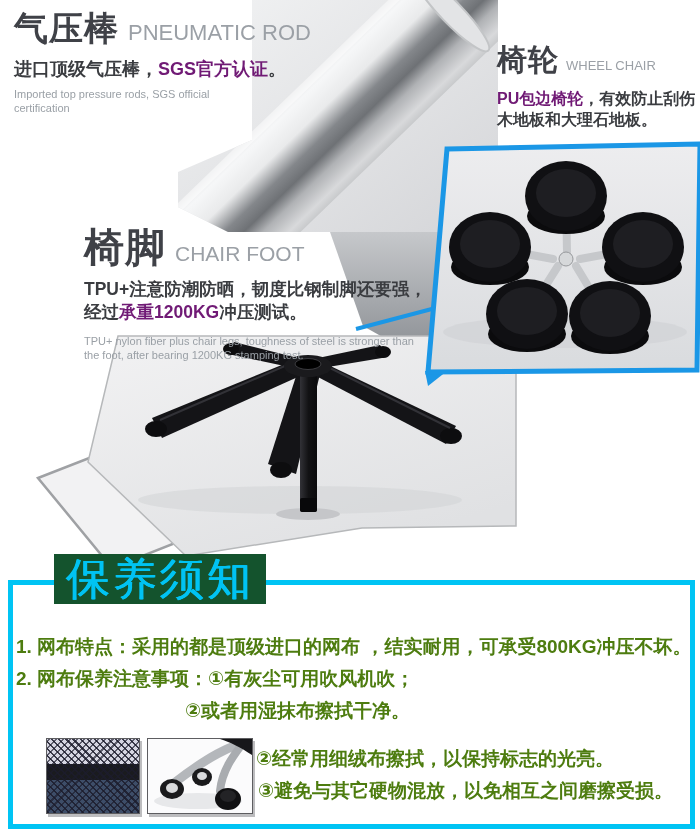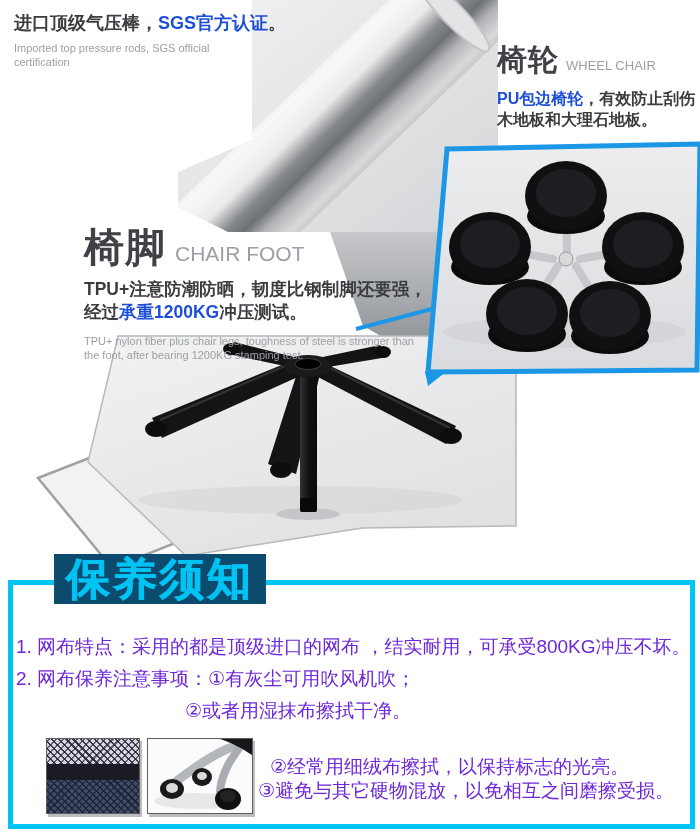--- a/index.html
+++ b/index.html
@@ -9,21 +9,21 @@
   }
   .abs{position:absolute;}
   svg{display:block;}
 
   
   .sec{position:absolute;z-index:3;}
   .t-row{white-space:nowrap;}
   .t-zh{font-weight:bold;color:#3f4147;letter-spacing:1px;}
   .t-en{color:#9ba0a6;margin-left:9px;letter-spacing:0px;}
   .sub{font-weight:bold;color:#3a3c40;margin-top:5px;}
-  .hl{color:#1d4ed8;}
+  .hl{color:#701a75;}
   .en{color:#9aa0a6;font-size:11px;line-height:13.5px;margin-top:7px;}
 
   .sec-pneumatic{left:14px;top:6px;}
   .sec-pneumatic .t-zh{font-size:34px;}
   .sec-pneumatic .t-en{font-size:22px;}
   .sec-pneumatic .sub{font-size:18px;white-space:nowrap;}
   .sec-pneumatic .en{width:225px;}
 
   .sec-wheel{left:497px;top:40px;width:208px;}
   .sec-wheel .t-zh{font-size:30px;text-align:center;}
@@ -36,26 +36,26 @@
   .sec-foot .t-en{font-size:21px;}
   .sec-foot .sub{font-size:17.5px;line-height:23px;margin-top:3px;}
   .sec-foot .en{width:330px;margin-top:11px;}
 
   
   .mt-box{
     left:8px;top:580px;width:677px;height:239px;
     border:5px solid #00c4f4;z-index:1;background:transparent;
   }
   .mt-title{
-    left:54px;top:554px;z-index:2;background:#0c4a6e;padding:0 12px;
-    font-size:44px;line-height:50px;font-weight:700;color:#00c3f3;letter-spacing:3px;
+    left:54px;top:554px;z-index:2;background:#14532d;padding:0 12px;
+    font-size:44px;line-height:50px;font-weight:400;color:#00c3f3;letter-spacing:3px;
     text-shadow:0.6px 0 #00c3f3,-0.6px 0 #00c3f3;
   }
   .mt-item{
-    z-index:2;font-size:19px;line-height:25px;color:#6d28d9;font-weight:400;
+    z-index:2;font-size:19px;line-height:25px;color:#4d7c0f;font-weight:700;
     white-space:nowrap;
   }
 
   
   .thumb{z-index:2;border:1px solid #5d5d60;box-shadow:2px 3px 0 rgba(90,90,95,.4);background:#fff;}
   .thumb-mesh{
     left:46px;top:738px;width:92px;height:74px;
     background:linear-gradient(#d6d6e2 0%,#d6d6e2 34%,#1a1b1f 34%,#1a1b1f 55%,#3d4d68 55%,#3d4d68 100%);
     position:absolute;
   }
@@ -188,20 +188,21 @@
       </g>
       <g>
         <ellipse cx="610" cy="336" rx="39" ry="18" fill="#0b0b0d"></ellipse>
         <ellipse cx="610" cy="316" rx="41" ry="35" fill="#101013"></ellipse>
         <ellipse cx="610" cy="313" rx="30" ry="24" fill="#1e1e22"></ellipse>
       </g>
     </g>
   </svg>
 
   <div class="sec sec-pneumatic">
+    <div class="t-row"><span class="t-zh">气压棒</span><span class="t-en">PNEUMATIC ROD</span></div>
     <div class="sub"><span>进口顶级气压棒，</span><span class="hl">SGS官方认证</span><span>。</span></div>
     <div class="en">Imported top pressure rods, SGS official certification</div>
   </div>
 
   <div class="sec sec-wheel">
     <div class="t-row"><span class="t-zh">椅轮</span><span class="t-en">WHEEL CHAIR</span></div>
     <div class="sub"><span class="hl">PU包边椅轮</span><span>，有效防止刮伤木地板和大理石地板。</span></div>
   </div>
 
   <div class="sec sec-foot">
@@ -209,21 +210,21 @@
     <div class="sub"><span>TPU+注意防潮防晒，韧度比钢制脚还要强，</span><br><span>经过</span><span class="hl">承重1200KG</span><span>冲压测试。</span></div>
     <div class="en">TPU+ nylon fiber plus chair legs, toughness of steel is stronger than the foot, after bearing 1200KG stamping test.</div>
   </div>
 
   <div class="abs mt-box"></div>
   <div class="abs mt-title">保养须知</div>
 
   <div class="abs mt-item" style="left:16px;top:634px;">1. 网布特点：采用的都是顶级进口的网布 ，结实耐用，可承受800KG冲压不坏。</div>
   <div class="abs mt-item" style="left:16px;top:666px;">2. 网布保养注意事项：①有灰尘可用吹风机吹；</div>
   <div class="abs mt-item" style="left:185px;top:698px;">②或者用湿抹布擦拭干净。</div>
-  <div class="abs mt-item" style="left:270px;top:746px;margin-top:8px;">②经常用细绒布擦拭，以保持标志的光亮。</div>
+  <div class="abs mt-item" style="left:256px;top:746px;">②经常用细绒布擦拭，以保持标志的光亮。</div>
   <div class="abs mt-item" style="left:258px;top:778px;">③避免与其它硬物混放，以免相互之间磨擦受损。</div>
 
   <div class="thumb thumb-mesh"></div>
   <div class="thumb thumb-base">
     <svg width="104" height="74" viewBox="0 0 104 74">
       <rect x="0" y="0" width="104" height="74" fill="#fbfbfc"></rect>
       <ellipse cx="50" cy="62" rx="44" ry="8" fill="#e7e8ea"></ellipse>
       <path d="M104,2 C82,6 60,18 26,44" stroke="#b4b7bb" stroke-width="9" fill="none" stroke-linecap="round"></path>
       <path d="M98,0 C84,18 74,32 72,52" stroke="#a9acb0" stroke-width="8" fill="none" stroke-linecap="round"></path>
       <path d="M72,0 L104,0 L104,16 C92,8 82,3 72,0 Z" fill="#17171a"></path>

